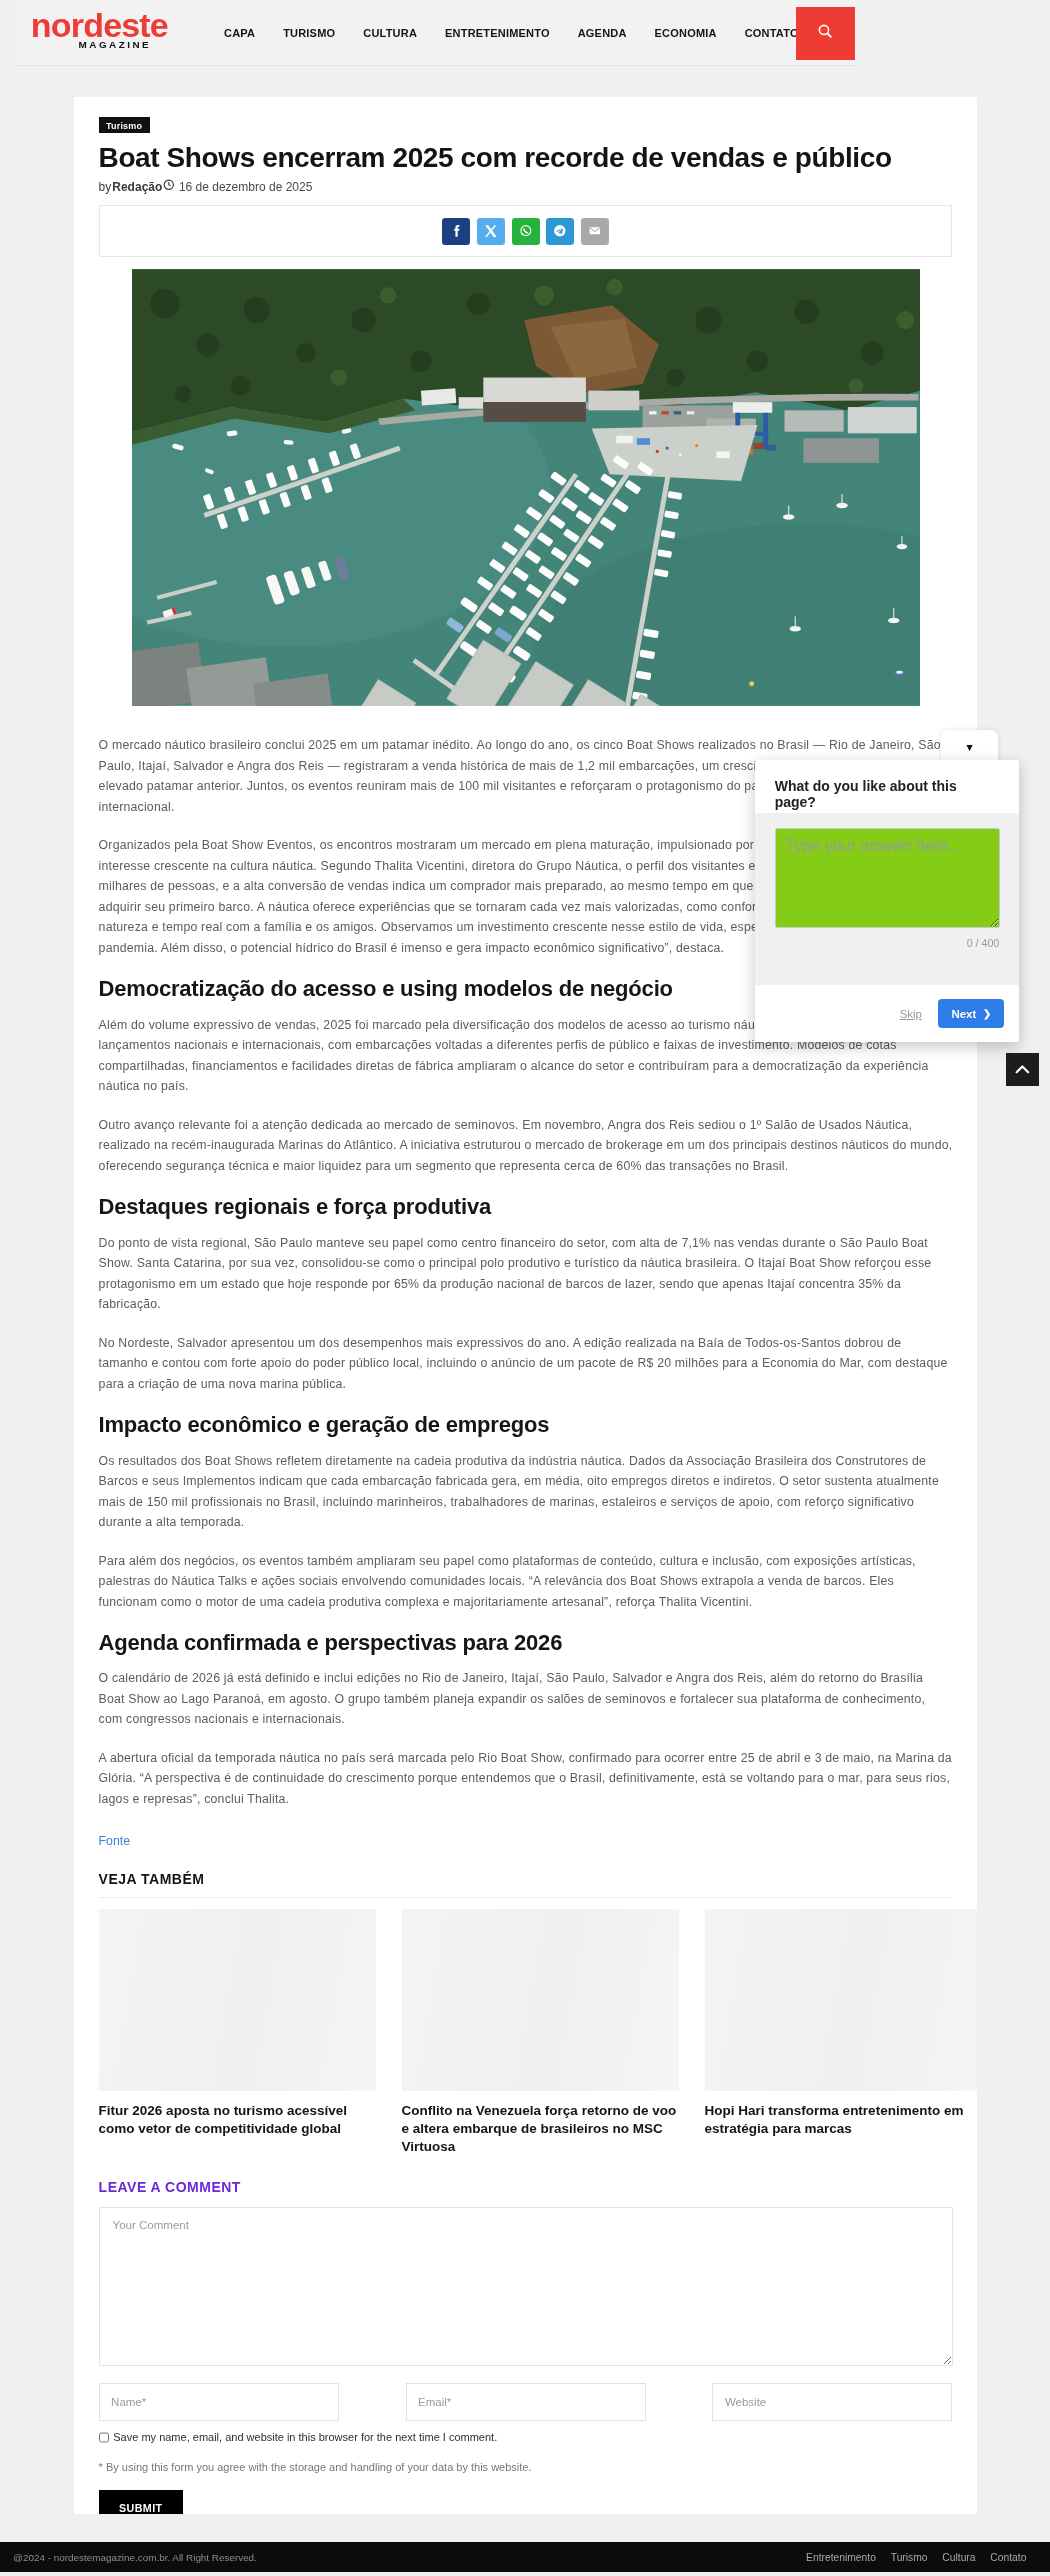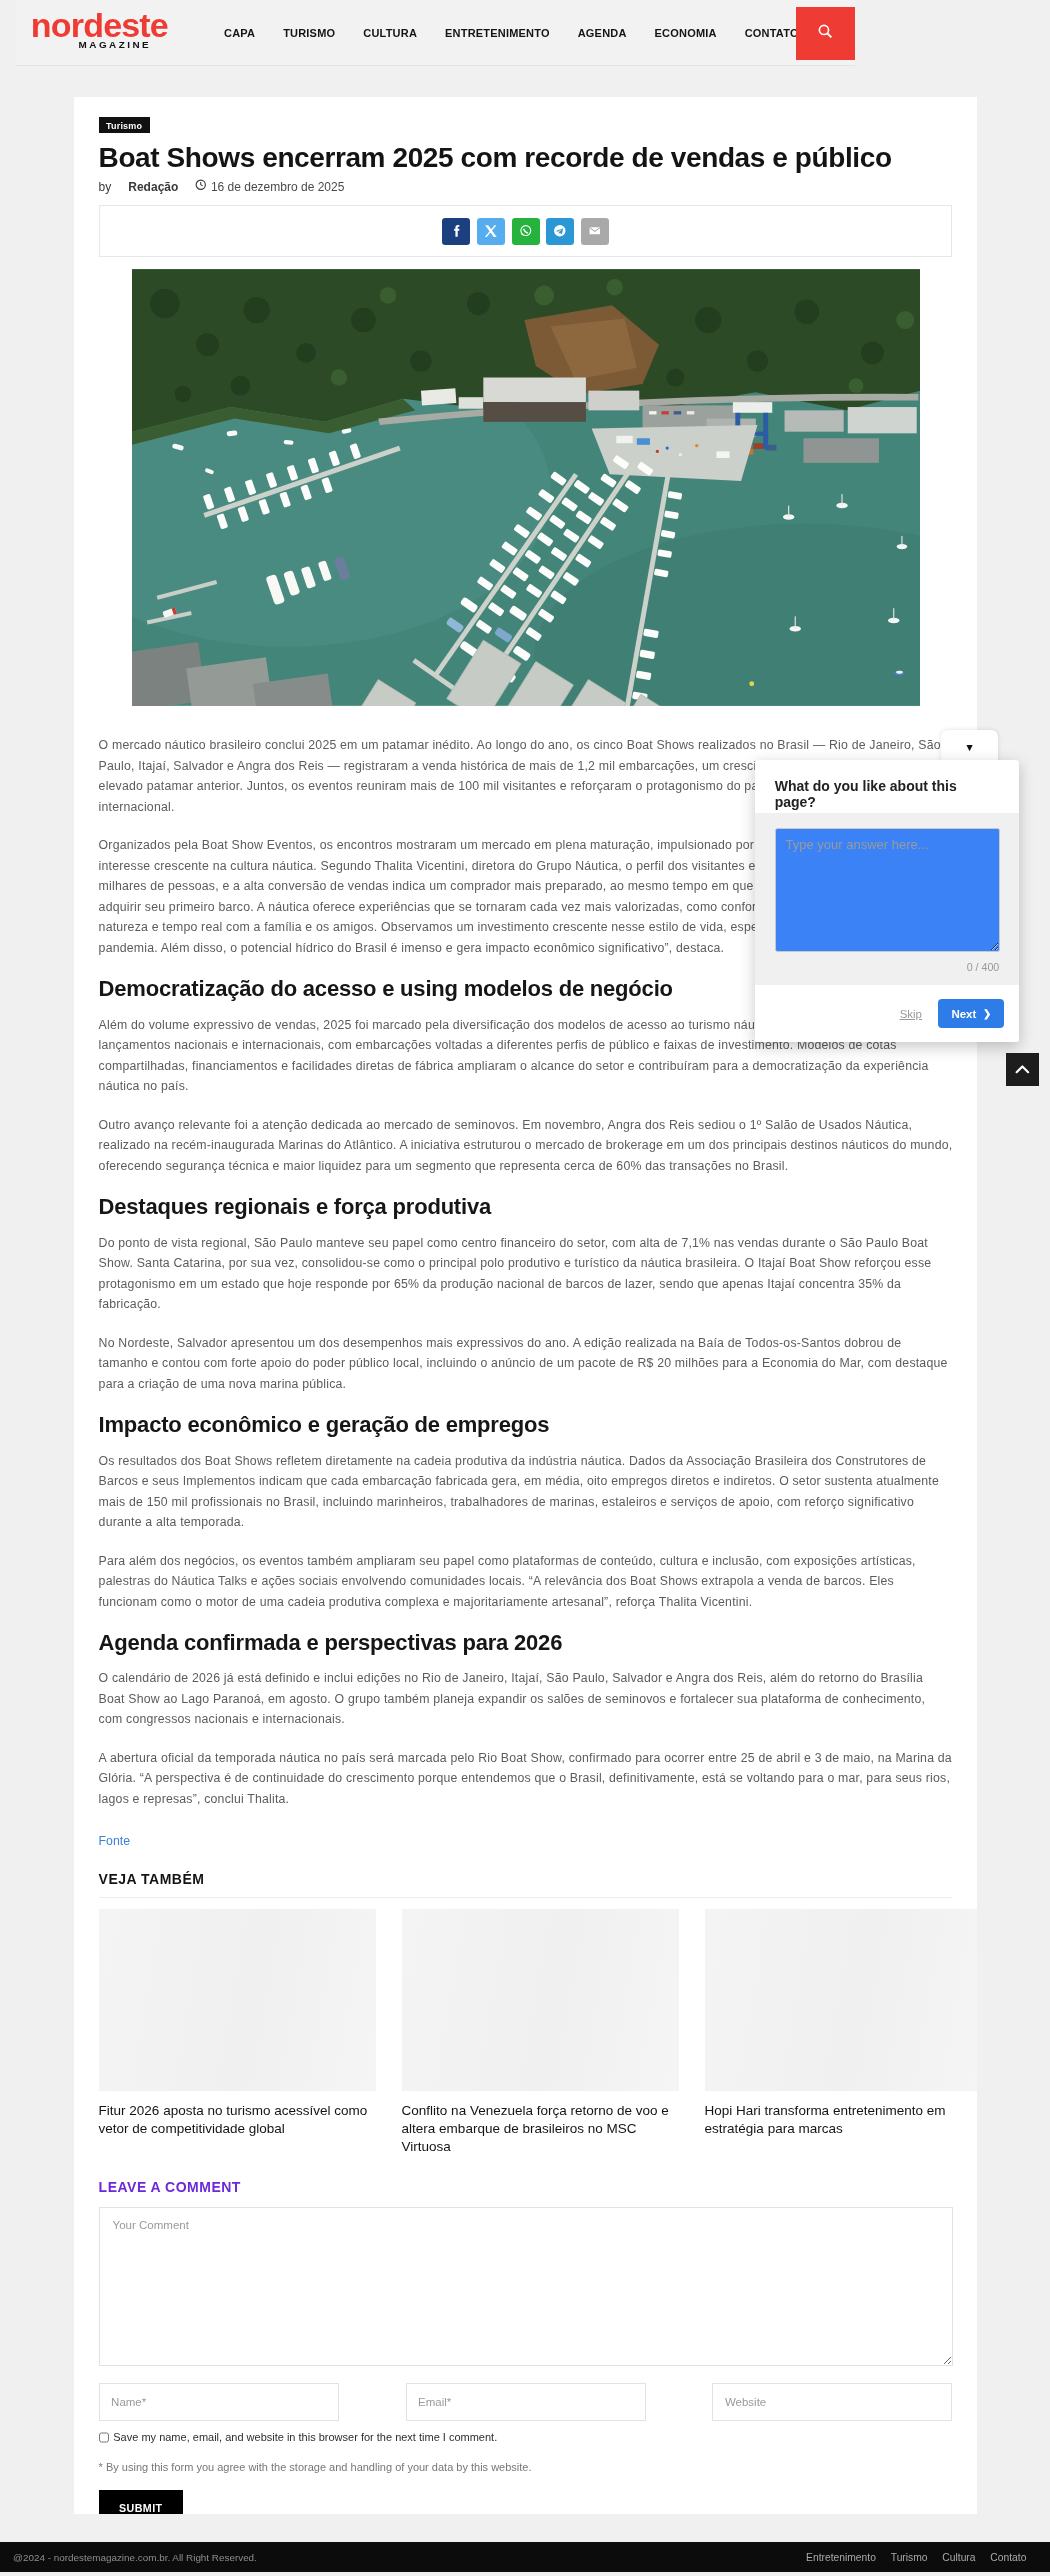--- a/index.html
+++ b/index.html
@@ -27,21 +27,21 @@
     background:#ee3b33; display:flex; align-items:center; justify-content:center; cursor:pointer; }
 
   
   .card { position:absolute; left:74px; top:97px; width:903px; height:2417px;
     background:#ffffff; padding:19.7px 24.6px 0 24.6px; overflow:hidden; z-index:5; }
 
   .cat-tag { display:inline-block; background:#111; color:#fff; font-size:9px;
     font-weight:700; padding:3.3px 7.4px 2.5px; letter-spacing:0.2px; cursor:pointer; }
   h1.article-title { margin:8.2px 0 4.9px; font-size:28px; line-height:33px;
     font-weight:800; color:#141414; letter-spacing:-0.4px; }
-  .byline { font-size:12px; color:#3a3a3a; display:flex; align-items:center; gap:17px; }
+  .byline { font-size:12px; color:#3a3a3a; display:flex; align-items:center; gap:1px; }
   .byline .author { font-weight:600; cursor:pointer; }
   .byline .date { color:#4a4a4a; display:inline-flex; align-items:center; gap:4.1px; }
 
   .share-box { margin-top:11.5px; border:0.8px solid #e7e7e7; padding:11.5px 0; text-align:center; }
   .share-row { display:inline-flex; gap:6.6px; }
   .share-ic { width:28px; height:27px; border-radius:3.3px; display:inline-flex;
     align-items:center; justify-content:center; cursor:pointer; }
   .share-ic svg { width:15.6px; height:15.6px; }
   .ic-fb { background:#1c3f7f; } .ic-x { background:#55acee; }
   .ic-wa { background:#25b33e; } .ic-tg { background:#2b97d4; } .ic-em { background:#a9a9a9; }
@@ -58,21 +58,21 @@
     cursor:pointer; }
 
   
   .related { margin-top:23px; }
   .related-heading { font-size:14px; font-weight:800; color:#141414; letter-spacing:0.5px;
     padding-bottom:9.9px; border-bottom:0.8px solid #ececec; }
   .related-grid { display:grid; grid-template-columns:repeat(3,277px); gap:26px; margin-top:11.5px; }
   .related-card { cursor:pointer; }
   .related-thumb { width:277px; height:182px;
     background:linear-gradient(100deg,#f4f4f4 0%,#f0f0f0 55%,#f5f5f5 100%); }
-  .related-title { margin-top:10.7px; font-size:13.5px; line-height:18px; font-weight:400; color:#141414; }
+  .related-title { margin-top:10.7px; font-size:13.5px; line-height:18px; font-weight:700; color:#141414; }
 
   
   .comments { margin-top:23px; }
   .comments-heading { font-size:14px; font-weight:800; color:#6d28d9; letter-spacing:0.5px; }
   .comment-area { margin-top:11.5px; width:854px; height:159px; border:0.8px solid #e2e2e2;
     padding:11.5px 13px; font-size:11.5px; color:#333; font-family:"Liberation Sans",sans-serif;
     resize:both; }
   .comment-area::placeholder, .fld::placeholder, .fb-input::placeholder { color:#9a9a9a; }
   .fields-row { margin-top:14.8px; display:flex; justify-content:space-between; }
   .fld { width:240px; height:38px; border:0.8px solid #e2e2e2; padding:0 11.5px; font-size:11.5px;
@@ -96,22 +96,22 @@
   
   .fb-toggle { position:absolute; left:941px; top:730px; width:57px; height:33px;
     background:#fff; border-radius:6.6px 6.6px 0 0; box-shadow:0 0 4.9px rgba(0,0,0,.12);
     display:flex; align-items:center; justify-content:center; font-size:10.7px; color:#111;
     cursor:pointer; z-index:40; }
   .fb-popup { position:absolute; left:755px; top:760px; width:264px; height:282px;
     background:#fff; border-radius:3.3px; box-shadow:0 4.1px 14.8px rgba(0,0,0,.22);
     z-index:41; overflow:hidden; }
   .fb-head { height:53px; padding:18px 19.7px 0; font-size:14px; font-weight:700; color:#222; }
   .fb-body { height:172px; background:#f0f0f0; padding:14.8px 19.7px 0; }
-  .fb-input { width:225px; height:124px; border:0.8px solid #c9c9c9; border-radius:2.5px;
-    background:#3b82f6; padding:8.2px 9.9px; font-size:13px; color:#333; resize:both;
+  .fb-input { width:225px; height:100px; border:0.8px solid #c9c9c9; border-radius:2.5px;
+    background:#84cc16; padding:8.2px 9.9px; font-size:16px; color:#333; resize:both;
     font-family:"Liberation Sans",sans-serif; }
   .fb-counter { text-align:right; color:#9a9a9a; font-size:10.7px; margin-top:6.6px; }
   .fb-foot { height:57px; background:#fff; display:flex; align-items:center;
     justify-content:flex-end; gap:16.4px; padding:0 14.8px; }
   .fb-skip { color:#9a9a9a; font-size:11.5px; text-decoration:underline; cursor:pointer; }
   .fb-next { background:#2e7ce8; border:0; border-radius:4.1px; color:#fff; font-size:11.5px;
     font-weight:700; padding:8.2px 13px; display:inline-flex; align-items:center; gap:6.6px;
     cursor:pointer; font-family:"Liberation Sans",sans-serif; }
   .fb-next .chev { font-size:9.9px; }
 

